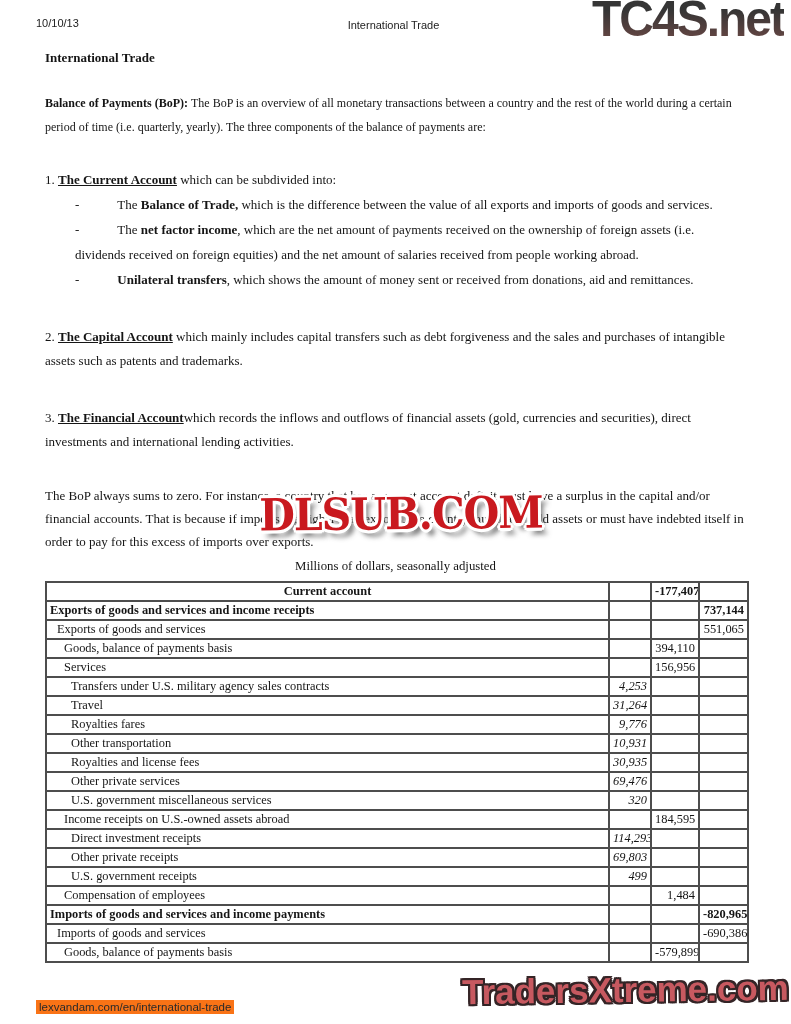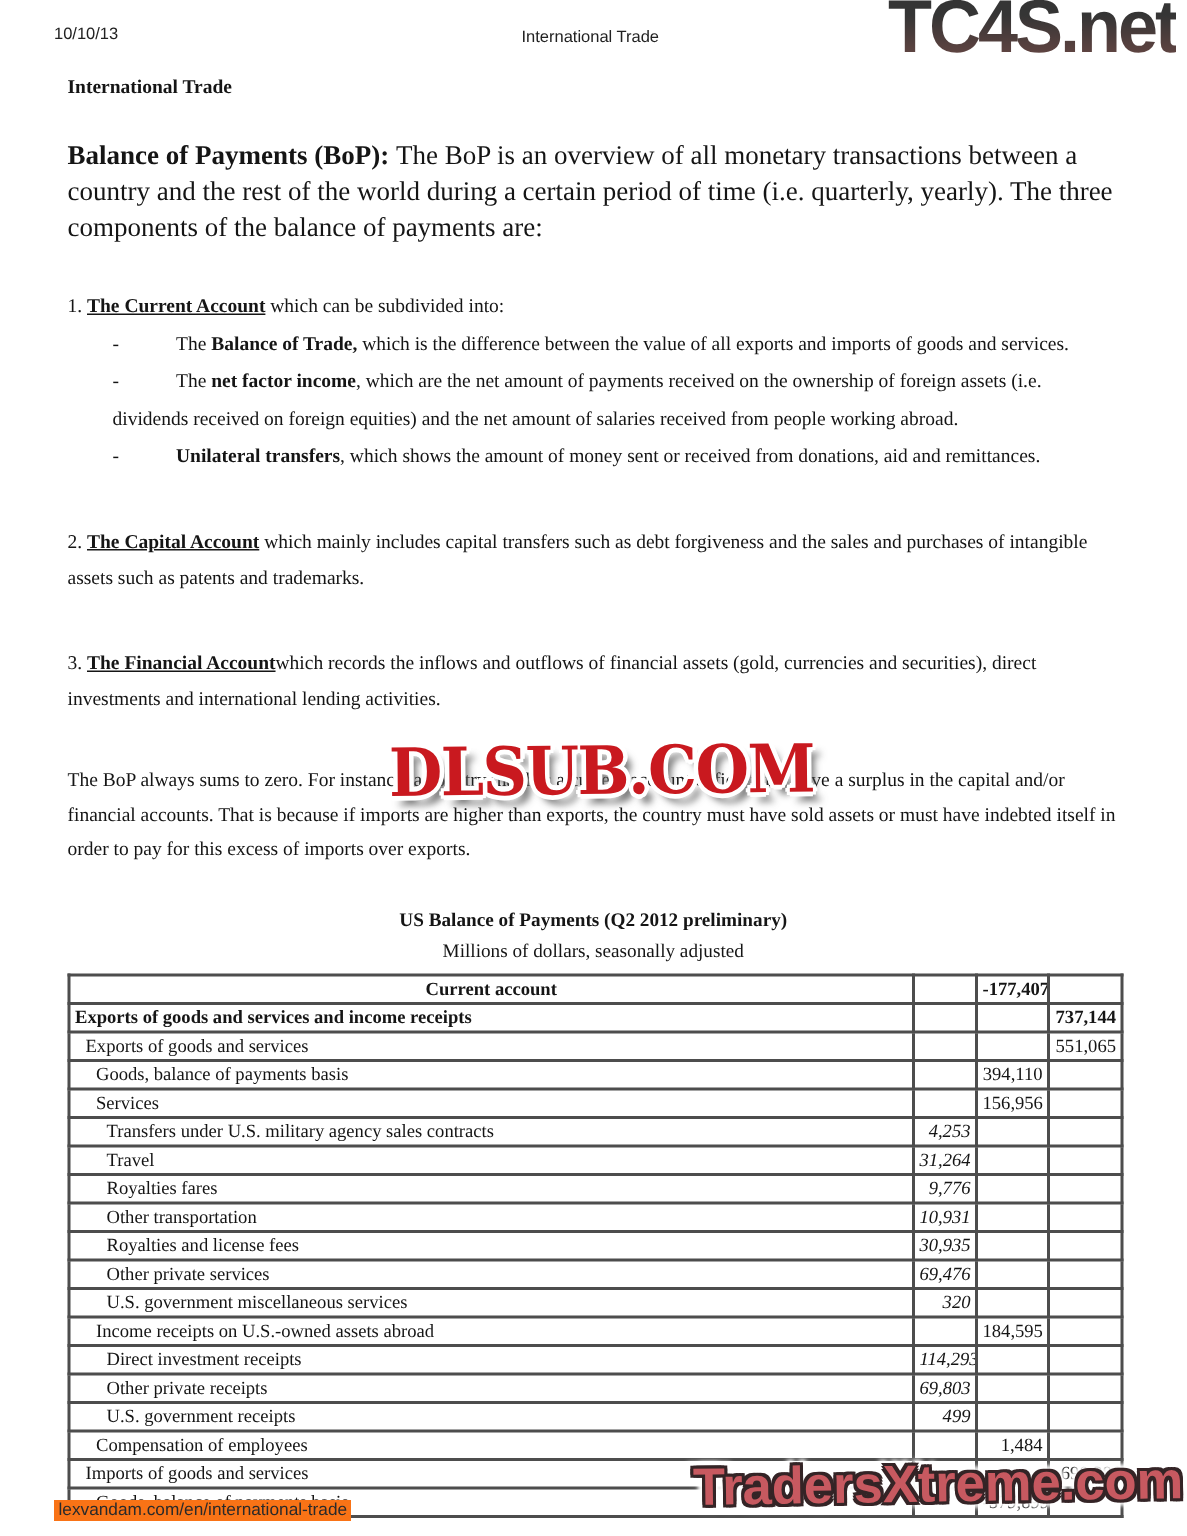--- a/index.html
+++ b/index.html
@@ -28,21 +28,21 @@
     color: #4a3a38;
     background: linear-gradient(#353535 35%, #5a4240 75%, #74504a 100%);
     -webkit-background-clip: text; background-clip: text;
     -webkit-text-fill-color: transparent;
     transform: scaleY(1.04);
   }
 
   
   .content { position: absolute; top: 48px; left: 45px; width: 701px; }
   .doc-title { font-size: 13px; font-weight: bold; margin-top: 2px; }
-  .para { font-size: 18px; line-height: 24px; margin-top: 25px; }
+  .para { font-size: 12px; line-height: 24px; margin-top: 25px; }
   .b { font-weight: bold; }
   .u { text-decoration: underline; }
 
   .bop-list { margin-top: 29px; }
   .bop-item { font-size: 13px; line-height: 24px; }
   .bop-item + .bop-item { margin-top: 33px; }
   .sub-item { position: relative; padding-left: 30px; font-size: 13px; line-height: 25px; }
   .sub-item .tabgap { display: inline-block; width: 38px; }
   .closing { font-size: 13px; line-height: 23px; margin-top: 30px; }
 
@@ -125,21 +125,20 @@
       </div>
       <div class="bop-item">
         <div><span>2. </span><span class="b u">The Capital Account</span><span> which mainly includes capital transfers such as debt forgiveness and the sales and purchases of intangible assets such as patents and trademarks.</span></div>
       </div>
       <div class="bop-item">
         <div><span>3. </span><span class="b u">The Financial Account</span><span>which records the inflows and outflows of financial assets (gold, currencies and securities), direct investments and international lending activities.</span></div>
       </div>
     </div>
   <div class="closing">The BoP always sums to zero. For instance, a country that has a current account deficit must have a surplus in the capital and/or financial accounts. That is because if imports are higher than exports, the country must have sold assets or must have indebted itself in order to pay for this excess of imports over exports.</div>
 
-  <div class="tbl-title">US Balance of Payments (Q2 2012 preliminary)</div>
   <div class="tbl-subtitle">Millions of dollars, seasonally adjusted</div>
   <table class="bop">
     <tbody id="bop-tbody">
         <tr class="bold center">
           <td class="lbl ind0">Current account</td>
           <td class="num c1"></td>
           <td class="num c2 vbold">-177,407</td>
           <td class="num c3"></td>
         </tr>
         <tr class="bold">
@@ -231,20 +230,26 @@
           <td class="num c1">499</td>
           <td class="num c2"></td>
           <td class="num c3"></td>
         </tr>
         <tr>
           <td class="lbl ind2">Compensation of employees</td>
           <td class="num c1"></td>
           <td class="num c2">1,484</td>
           <td class="num c3"></td>
         </tr>
+        <tr class="bold">
+          <td class="lbl ind0">Imports of goods and services and income payments</td>
+          <td class="num c1"></td>
+          <td class="num c2"></td>
+          <td class="num c3 vbold">-820,965</td>
+        </tr>
         <tr>
           <td class="lbl ind1">Imports of goods and services</td>
           <td class="num c1"></td>
           <td class="num c2"></td>
           <td class="num c3">-690,386</td>
         </tr>
         <tr>
           <td class="lbl ind2">Goods, balance of payments basis</td>
           <td class="num c1"></td>
           <td class="num c2">-579,899</td>

